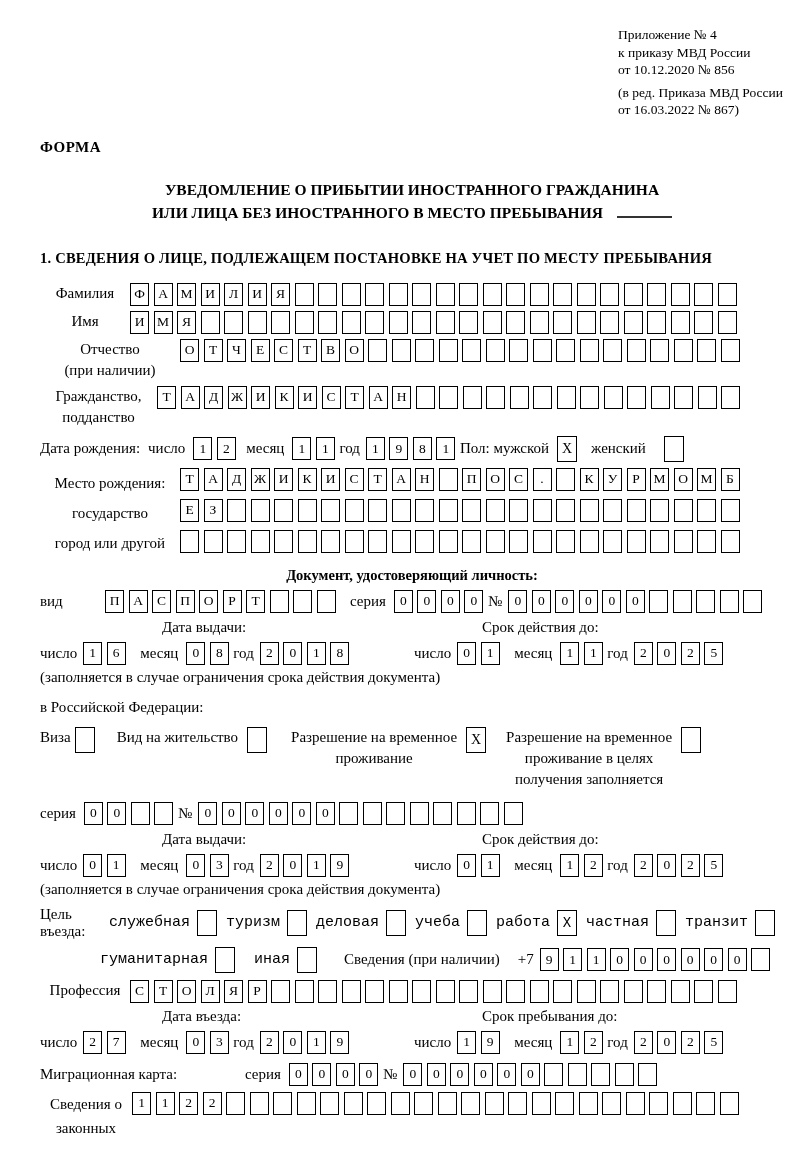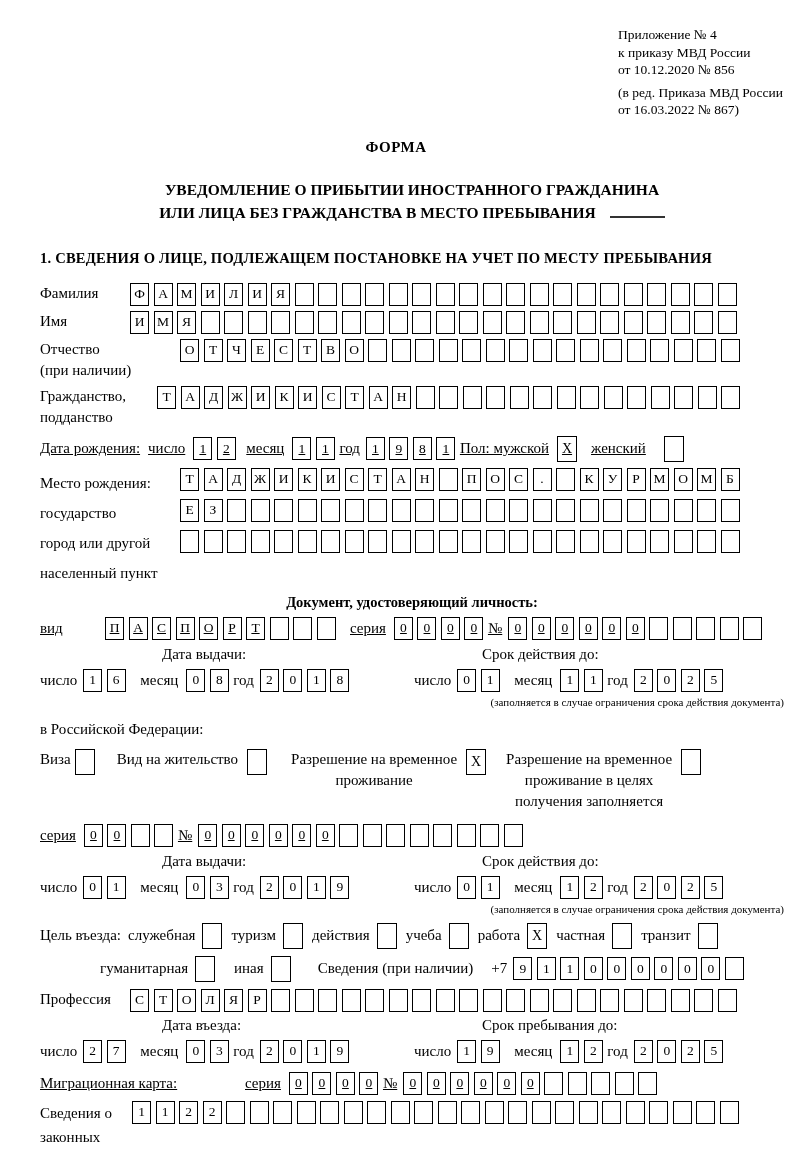--- a/index.html
+++ b/index.html
@@ -1,71 +1,71 @@
 <!DOCTYPE html>
 <html><head>
 <meta charset="utf-8">
 <style>
   html,body{margin:0;padding:0;background:#fff;}
   body{width:800px;height:1163px;color:#000;font-family:"Liberation Serif","DejaVu Serif",serif;overflow:hidden;}
   .page{box-sizing:border-box;width:800px;height:1163px;padding:26px 16px 14px 40px;}
   .hdr{margin-left:578px;font-size:13.5px;line-height:17.5px;}
   .hdr .amend{margin-top:5px;}
-  .forma{font-weight:bold;font-size:15px;text-align:center;padding-right:32px;margin-top:20px;letter-spacing:.5px;}
+  .forma{font-weight:bold;font-size:15px;text-align:left;padding-right:32px;margin-top:20px;letter-spacing:.5px;}
   .title{text-align:center;font-weight:bold;font-size:15.5px;line-height:23px;margin-top:22px;}
   .blank-line{display:inline-block;width:55px;border-bottom:2px solid #333;margin-left:14px;height:1px;vertical-align:baseline;}
   .sec-heading{font-weight:bold;font-size:14.6px;margin-top:26px;margin-bottom:16px;white-space:nowrap;letter-spacing:.2px;}
   .frow{display:flex;align-items:flex-start;margin-bottom:5px;}
-  .lblcol{font-size:15px;line-height:21px;flex-shrink:0;}.w90{width:90px}.w117{width:117px}.w140{width:140px}.w92{width:92px}
+  .lblcol{font-size:15px;line-height:21px;flex-shrink:0;text-align:center;}.w90{width:90px}.w117{width:117px}.w140{width:140px}.w92{width:92px}
   .boxrow{display:flex;flex-wrap:nowrap;}
   .stack .boxrow{margin-bottom:8px;}
   .bx{box-sizing:border-box;width:19px;height:23px;border:1.6px solid #000;margin-right:4.5px;display:flex;align-items:center;justify-content:center;font-size:13.5px;flex-shrink:0;background:#fff;}
   .cbwrap{display:inline-flex;}
   .cbwrap .bx{width:20px;height:26px;margin-right:0;font-size:14px;}
   .lbl{font-size:15px;white-space:nowrap;}
-  .inlrow{display:flex;align-items:center;margin-bottom:6px;font-size:15px;text-decoration:underline;}
+  .inlrow{display:flex;align-items:center;margin-bottom:6px;font-size:15px;}
   .gap6{margin-left:6px}.gap8{margin-left:8px}.gap10{margin-left:10px}.gap14{margin-left:14px}.gap18{margin-left:18px}
   .mr6{margin-right:6px}.mr8{margin-right:8px}
   .doc-heading{text-align:center;font-weight:bold;font-size:14.5px;margin:6px 0 6px 0;}
   .dhead{position:relative;height:20px;font-size:15px;margin-top:2px;}
   .dhead .h1{position:absolute;left:122px;}
   .dhead .h2{position:absolute;left:442px;}
   .daterow{display:flex;align-items:center;margin-top:3px;}
   .dg{display:flex;align-items:center;}
   .dg1{width:374px;}
-  .note-r{text-align:right;font-size:11px;margin:4px 0 8px 0;}
+  .note-r{font-size:15px;margin:4px 0 8px 0;}
   .intro{font-size:15px;line-height:27px;margin-top:2px;}
   .permits{display:flex;align-items:flex-start;margin:6px 0 12px 0;}
   .popt{display:flex;align-items:flex-start;}
   .popt .plbl{font-size:15px;line-height:21px;}
   .tc{text-align:center;}
   .permits .cbwrap{margin-left:9px;margin-top:0;}
   .prow{display:flex;align-items:center;margin-bottom:7px;font-size:15px;}
-  .opt{display:flex;align-items:center;margin-right:9px;}
+  .opt{display:flex;align-items:center;margin-right:9px;font-family:Liberation Mono, monospace;}
   .opt .olbl{margin-right:7px;white-space:nowrap;}
   .indent60{margin-left:60px;}
 </style>
 </head>
 <body>
 
 <div class="page">
 
   <div class="hdr">
     <div>Приложение № 4</div>
     <div>к приказу МВД России</div>
     <div>от 10.12.2020 № 856</div>
     <div class="amend">(в ред. Приказа МВД России</div>
     <div>от 16.03.2022 № 867)</div>
   </div>
 
   <div class="forma">ФОРМА</div>
 
   <div class="title">
     <div>УВЕДОМЛЕНИЕ О ПРИБЫТИИ ИНОСТРАННОГО ГРАЖДАНИНА</div>
-    <div><span>ИЛИ ЛИЦА БЕЗ ГРАЖДАНСТВА В МЕСТО ПРЕБЫВАНИЯ</span><span class="blank-line"></span></div>
+    <div><span>ИЛИ ЛИЦА БЕЗ ИНОСТРАННОГО В МЕСТО ПРЕБЫВАНИЯ</span><span class="blank-line"></span></div>
   </div>
 
   <div class="sec-heading">1. СВЕДЕНИЯ О ЛИЦЕ, ПОДЛЕЖАЩЕМ ПОСТАНОВКЕ НА УЧЕТ ПО МЕСТУ ПРЕБЫВАНИЯ</div>
 
   <div class="frow">
     <div class="lblcol w90">Фамилия</div>
     <div class="boxrow">
         <span class="bx">Ф</span>
         <span class="bx">А</span>
         <span class="bx">М</span>
@@ -221,21 +221,20 @@
     <span class="cbwrap gap10">
         <span class="bx"></span>
       </span>
   </div>
 
   <div class="frow stack" style="margin-top:6px;">
     <div class="lblcol w140">
       <div style="line-height:30px">Место рождения:</div>
       <div style="line-height:30px">государство</div>
       <div style="line-height:30px">город или другой</div>
-      <div style="line-height:30px">населенный пункт</div>
     </div>
     <div>
       <div class="boxrow">
           <span class="bx">Т</span>
           <span class="bx">А</span>
           <span class="bx">Д</span>
           <span class="bx">Ж</span>
           <span class="bx">И</span>
           <span class="bx">К</span>
           <span class="bx">И</span>
@@ -514,21 +513,21 @@
           <span class="bx"></span>
         </span>
       </span>
     <span class="opt">
         <span class="olbl">туризм</span>
         <span class="cbwrap">
           <span class="bx"></span>
         </span>
       </span>
     <span class="opt">
-        <span class="olbl">действия</span>
+        <span class="olbl">деловая</span>
         <span class="cbwrap">
           <span class="bx"></span>
         </span>
       </span>
     <span class="opt">
         <span class="olbl">учеба</span>
         <span class="cbwrap">
           <span class="bx"></span>
         </span>
       </span>

